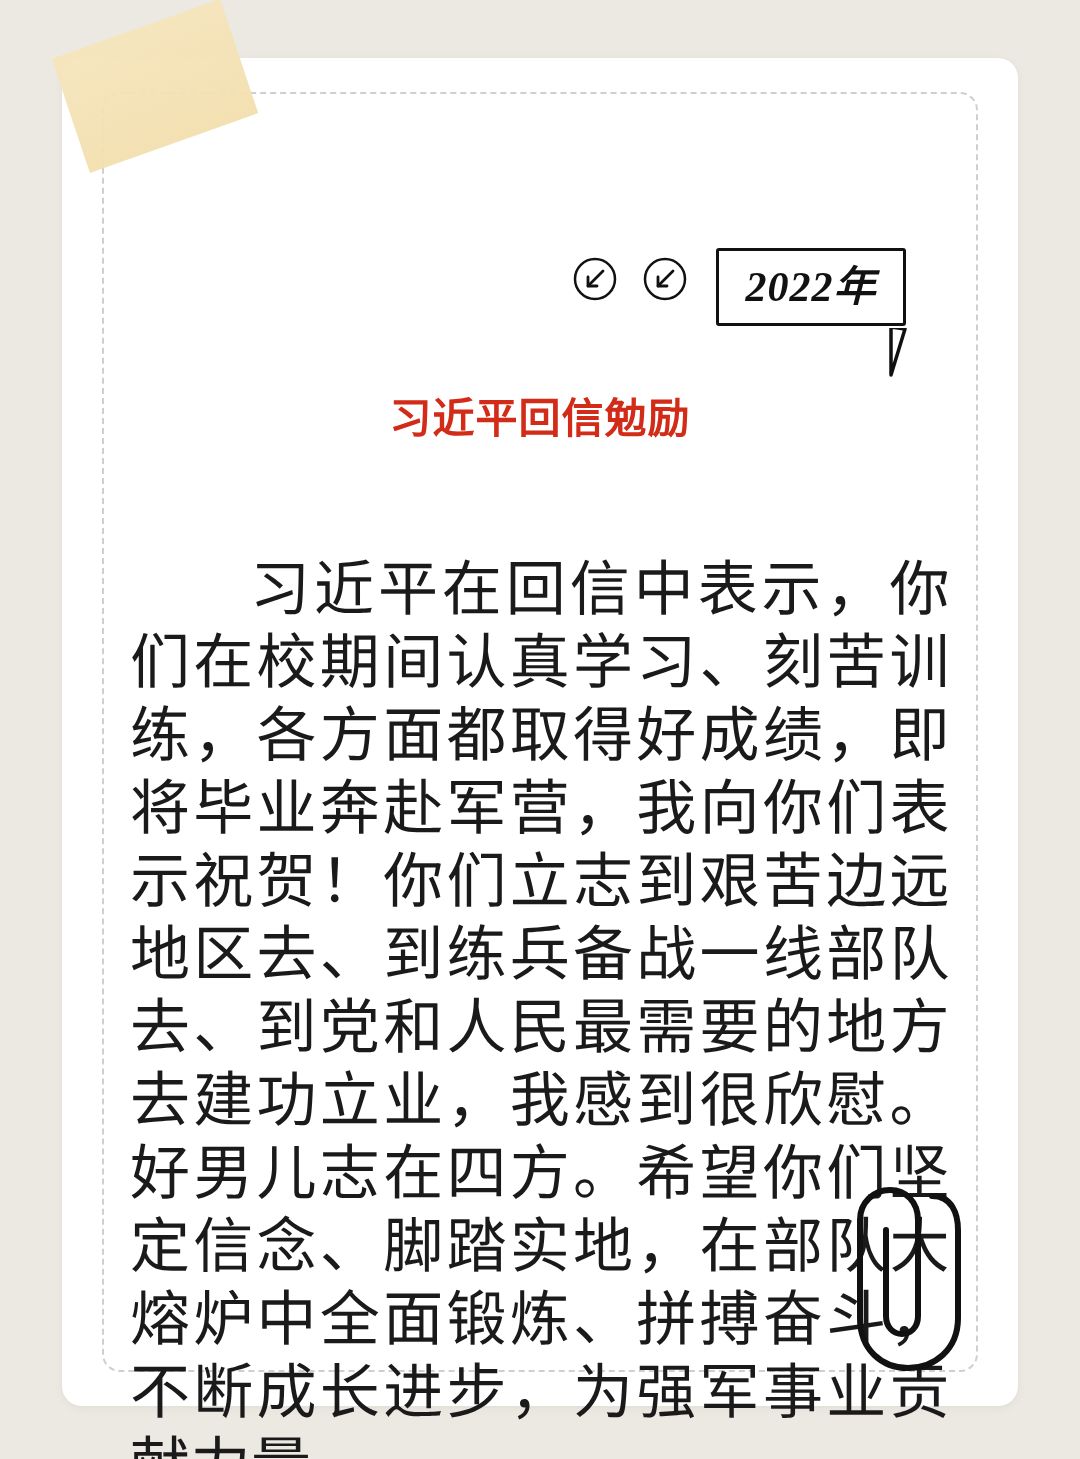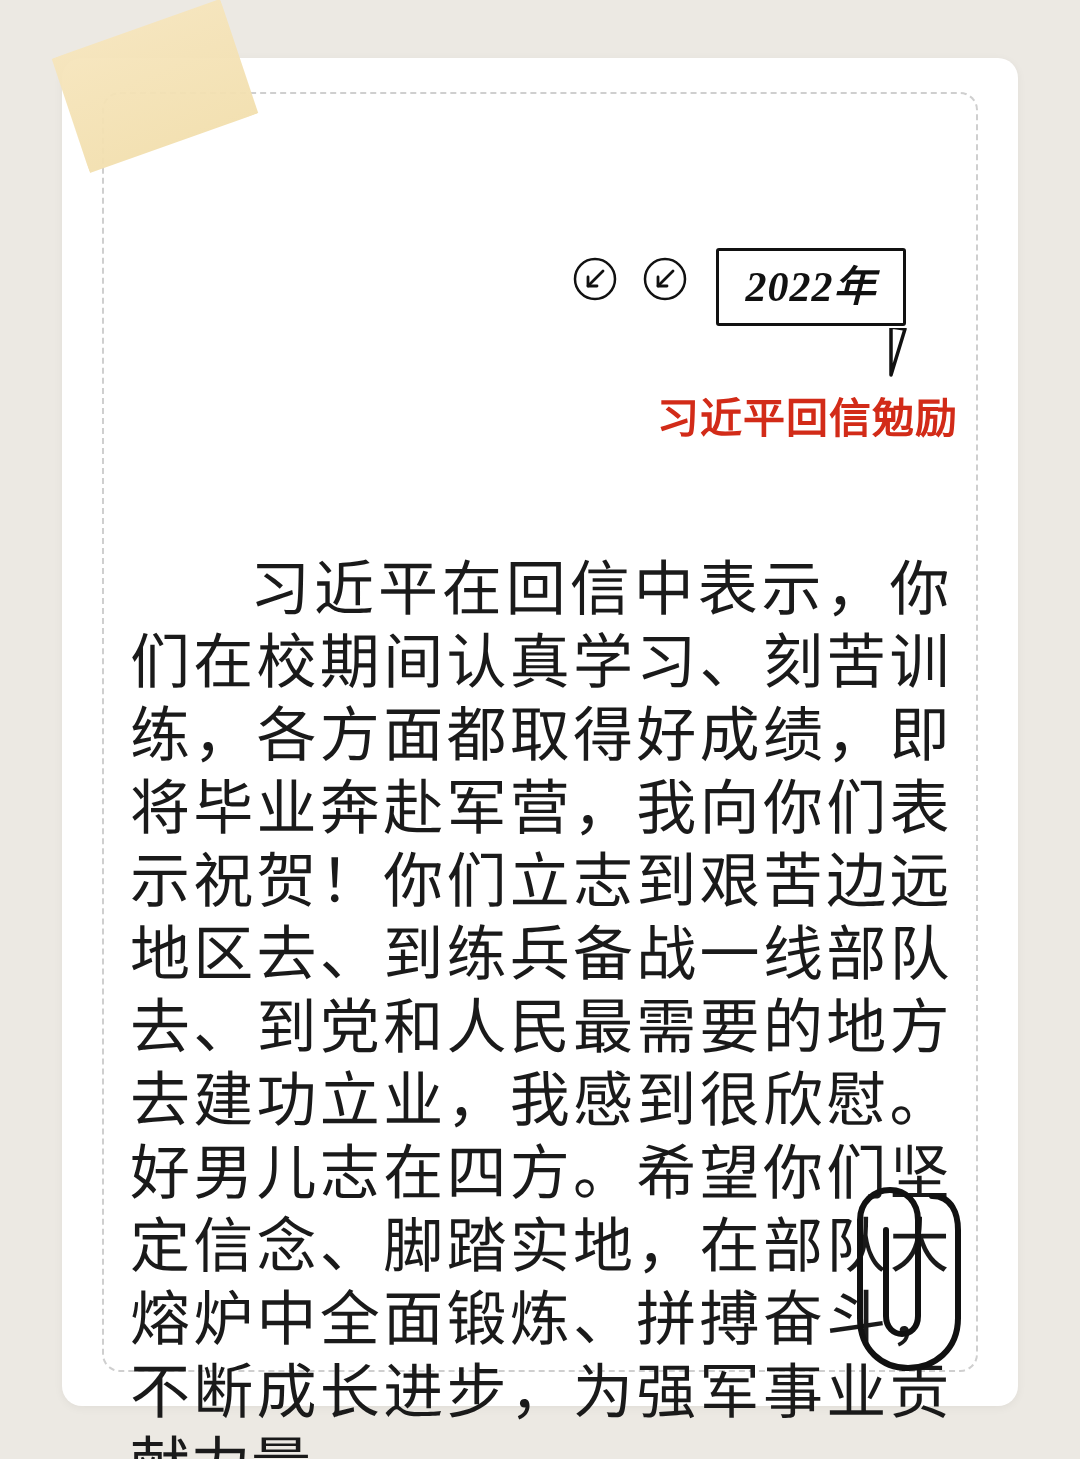--- a/index.html
+++ b/index.html
@@ -98,21 +98,21 @@
     height: 0;
   }
   .bubble-tail svg { display: block; }
 
   
   .title-block {
     position: absolute;
     left: 60px;
     top: 332px;
     width: 836px;
-    text-align: right;
+    text-align: center;
   }
   .title-line {
     color: #d22b18;
     font-weight: 700;
     font-size: 42px;
     line-height: 58px;
     letter-spacing: 1px;
     font-family: "DejaVu Sans", "Liberation Sans", sans-serif;
   }
 

